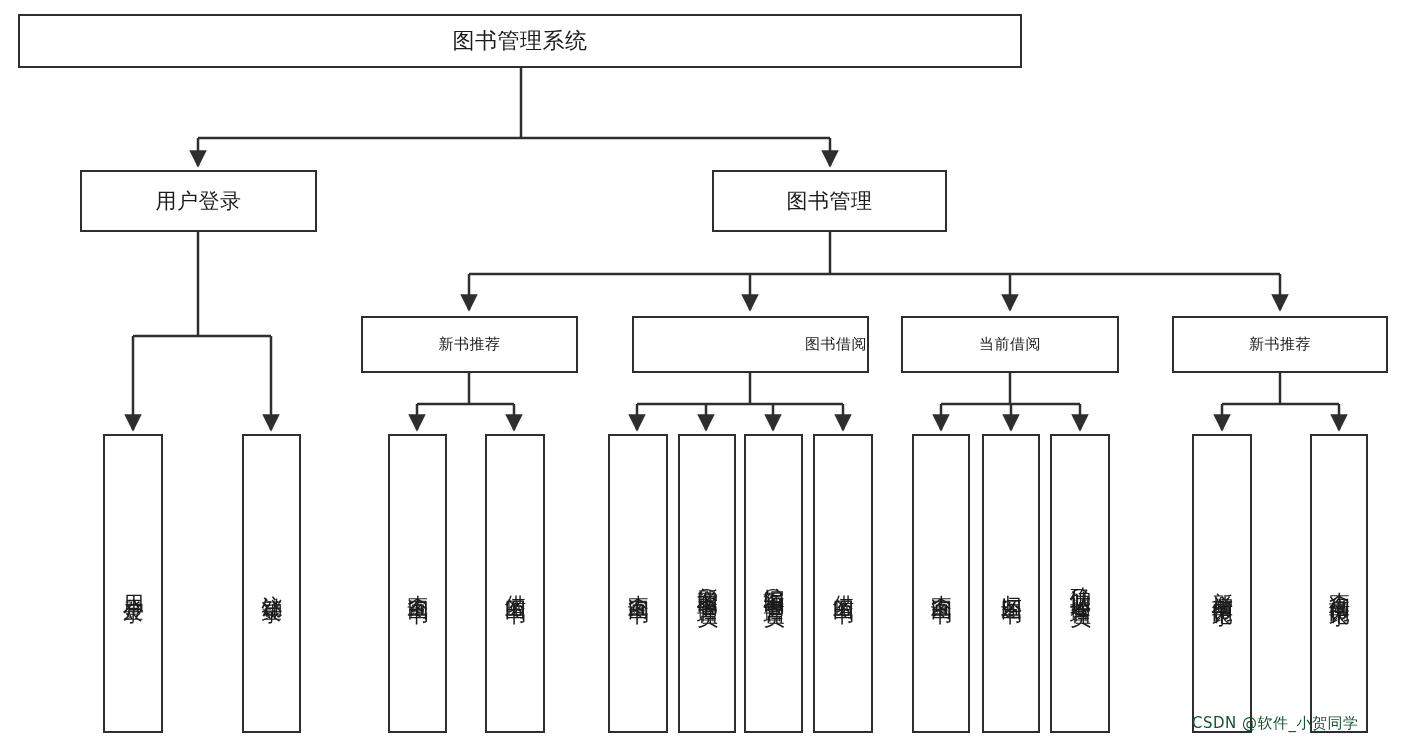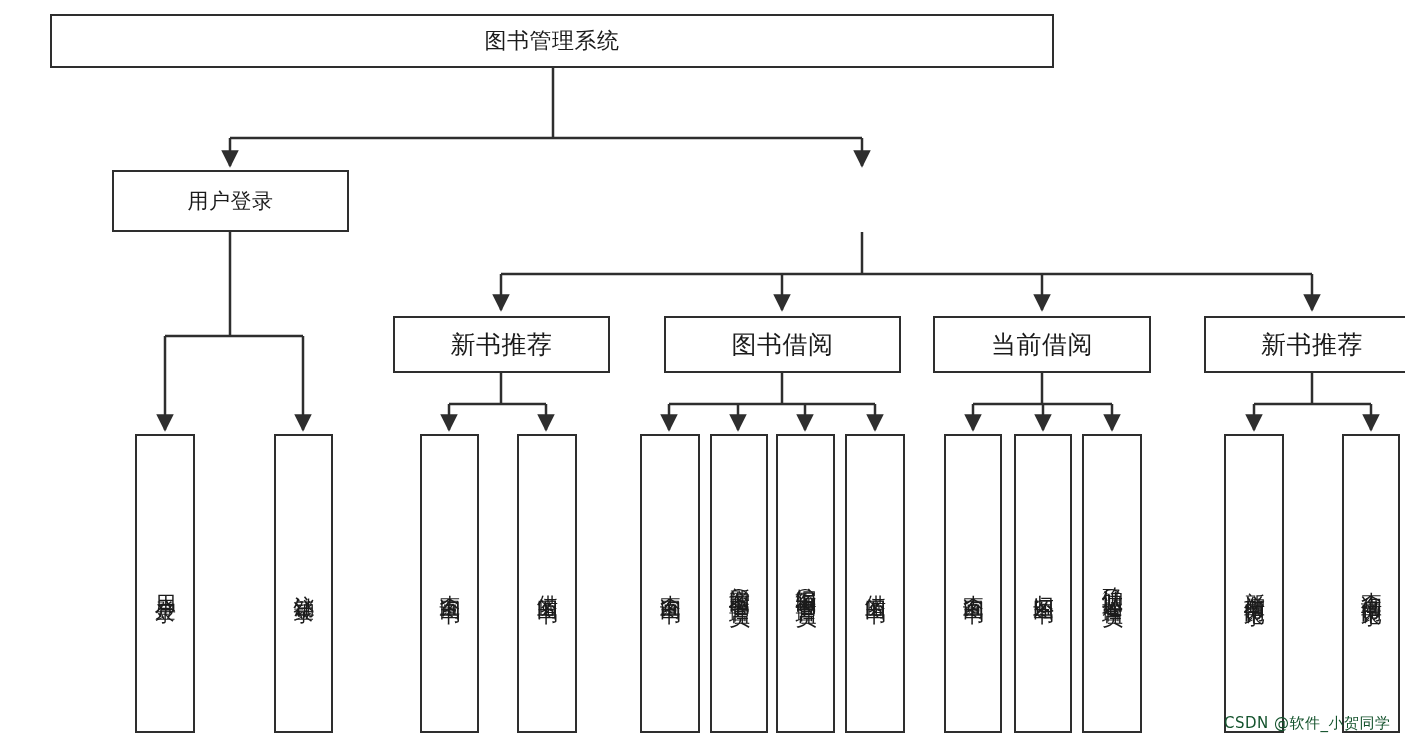--- a/index.html
+++ b/index.html
@@ -1,40 +1,40 @@
 <!DOCTYPE html>
 <html><head>
 <meta charset="utf-8">
 <style>
   html,body{margin:0;padding:0;background:#ffffff;}
   body{
     width:1405px;height:747px;overflow:hidden;
     font-family:"DejaVu Sans","Liberation Sans",sans-serif;
     color:#1a1a1a;
   }
-  #diagram-root{position:relative;width:1204px;height:747px;background:#ffffff;margin-left:32px;}
+  #diagram-root{position:relative;width:1204px;height:747px;background:#ffffff;}
   svg#connectors{position:absolute;left:0;top:0;width:1405px;height:747px;}
   .node{
     position:absolute;
     box-sizing:border-box;
     background:#ffffff;
     border:2px solid #2e2e2e;
     display:flex;align-items:center;justify-content:center;
     text-align:center;
   }
   .node-label{
     font-size:21px;
     line-height:1.18;
     letter-spacing:0.5px;
     color:#1b1b1b;
     white-space:pre-line;
   }
   .node.root .node-label{font-size:22px;}
   .node.level2 .node-label{font-size:21px;}
-  .node.level3 .node-label{font-size:25px;}
+  .node.level3 .node-label{font-size:15px;}
   .node.leaf{
     align-items:center;
     justify-content:center;
   }
   .node.leaf .node-label{
     writing-mode:vertical-rl;
     text-orientation:upright;
     font-size:21px;
     line-height:1.28;
     letter-spacing:3px;
@@ -105,25 +105,28 @@
     </g>
   </svg>
 
   <div class="node root" style="left:18px;top:14px;width:1004px;height:54px;">
     <span class="node-label">图书管理系统</span>
   </div>
 
   <div class="node level2" style="left:80px;top:170px;width:237px;height:62px;">
     <span class="node-label">用户登录</span>
   </div>
+  <div class="node level2" style="left:712px;top:170px;width:235px;height:62px;">
+    <span class="node-label">图书管理</span>
+  </div>
 
   <div class="node level3" style="left:361px;top:316px;width:217px;height:57px;">
     <span class="node-label">新书推荐</span>
   </div>
-  <div class="node level3" style="left:632px;top:316px;width:237px;height:57px;">
+  <div class="node level3" style="left:632px;top:316px;width:237px;height:57px;justify-content:flex-end;">
     <span class="node-label">图书借阅</span>
   </div>
   <div class="node level3" style="left:901px;top:316px;width:218px;height:57px;">
     <span class="node-label">当前借阅</span>
   </div>
   <div class="node level3" style="left:1172px;top:316px;width:216px;height:57px;">
     <span class="node-label">新书推荐</span>
   </div>
 
   <div class="node leaf" style="left:103px;top:434px;width:60px;height:299px;">

